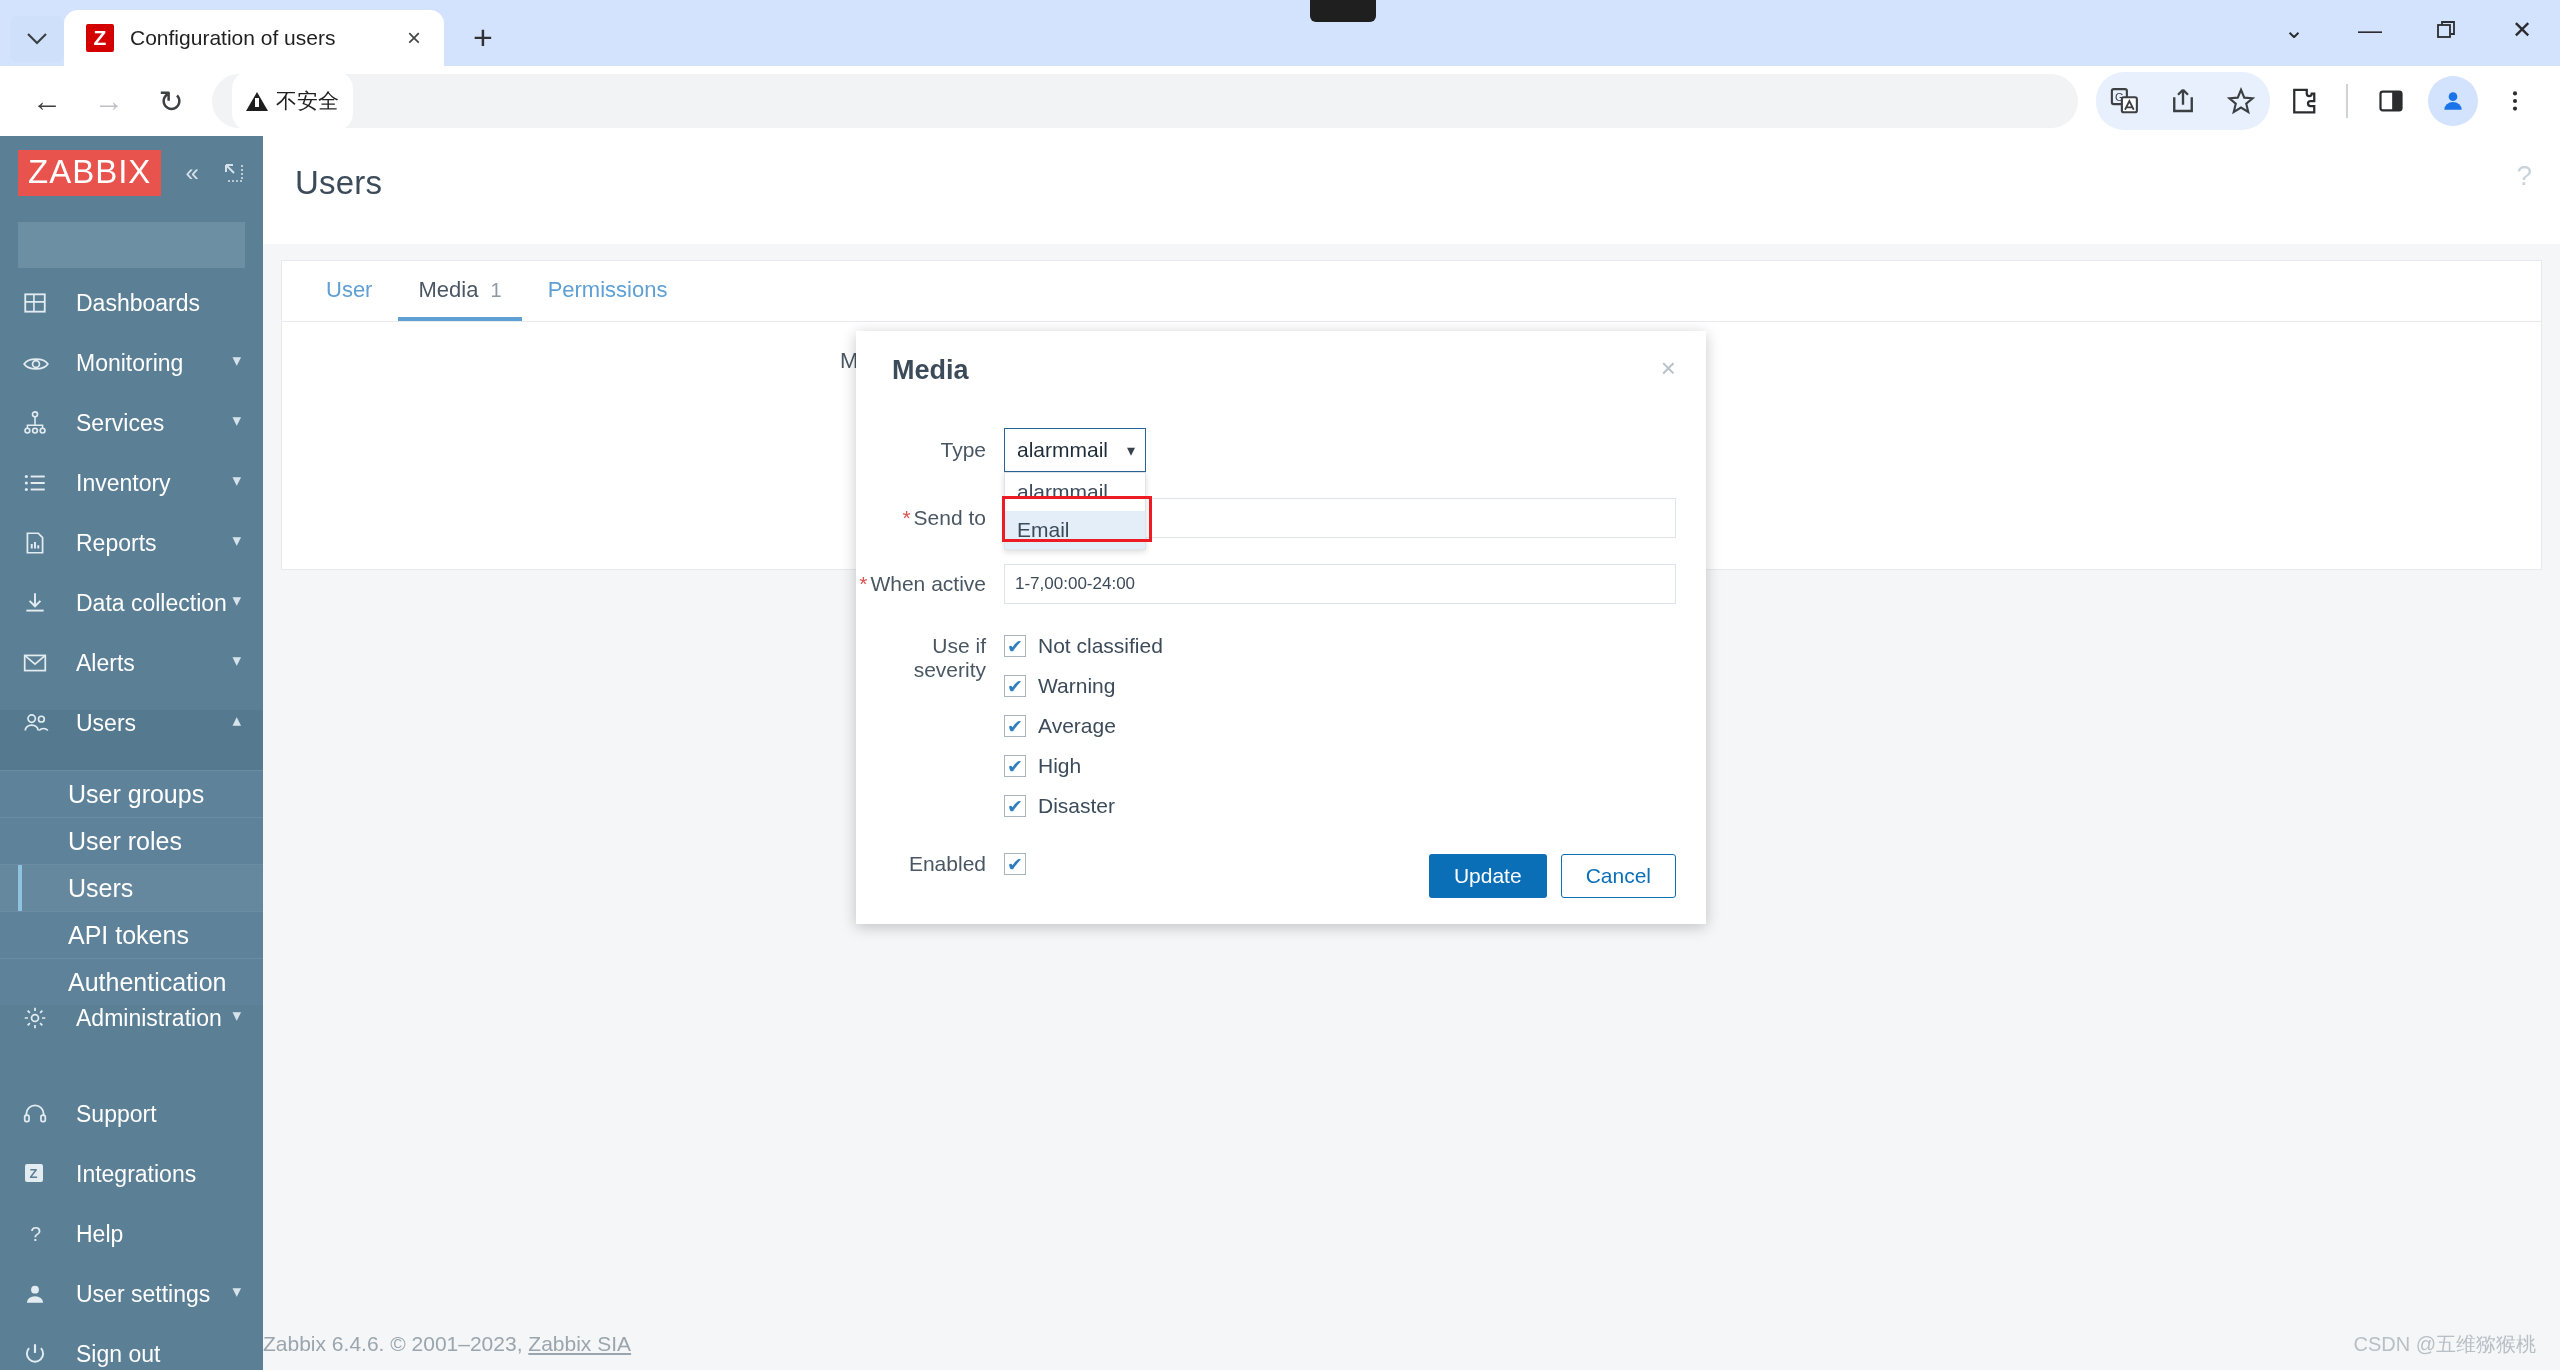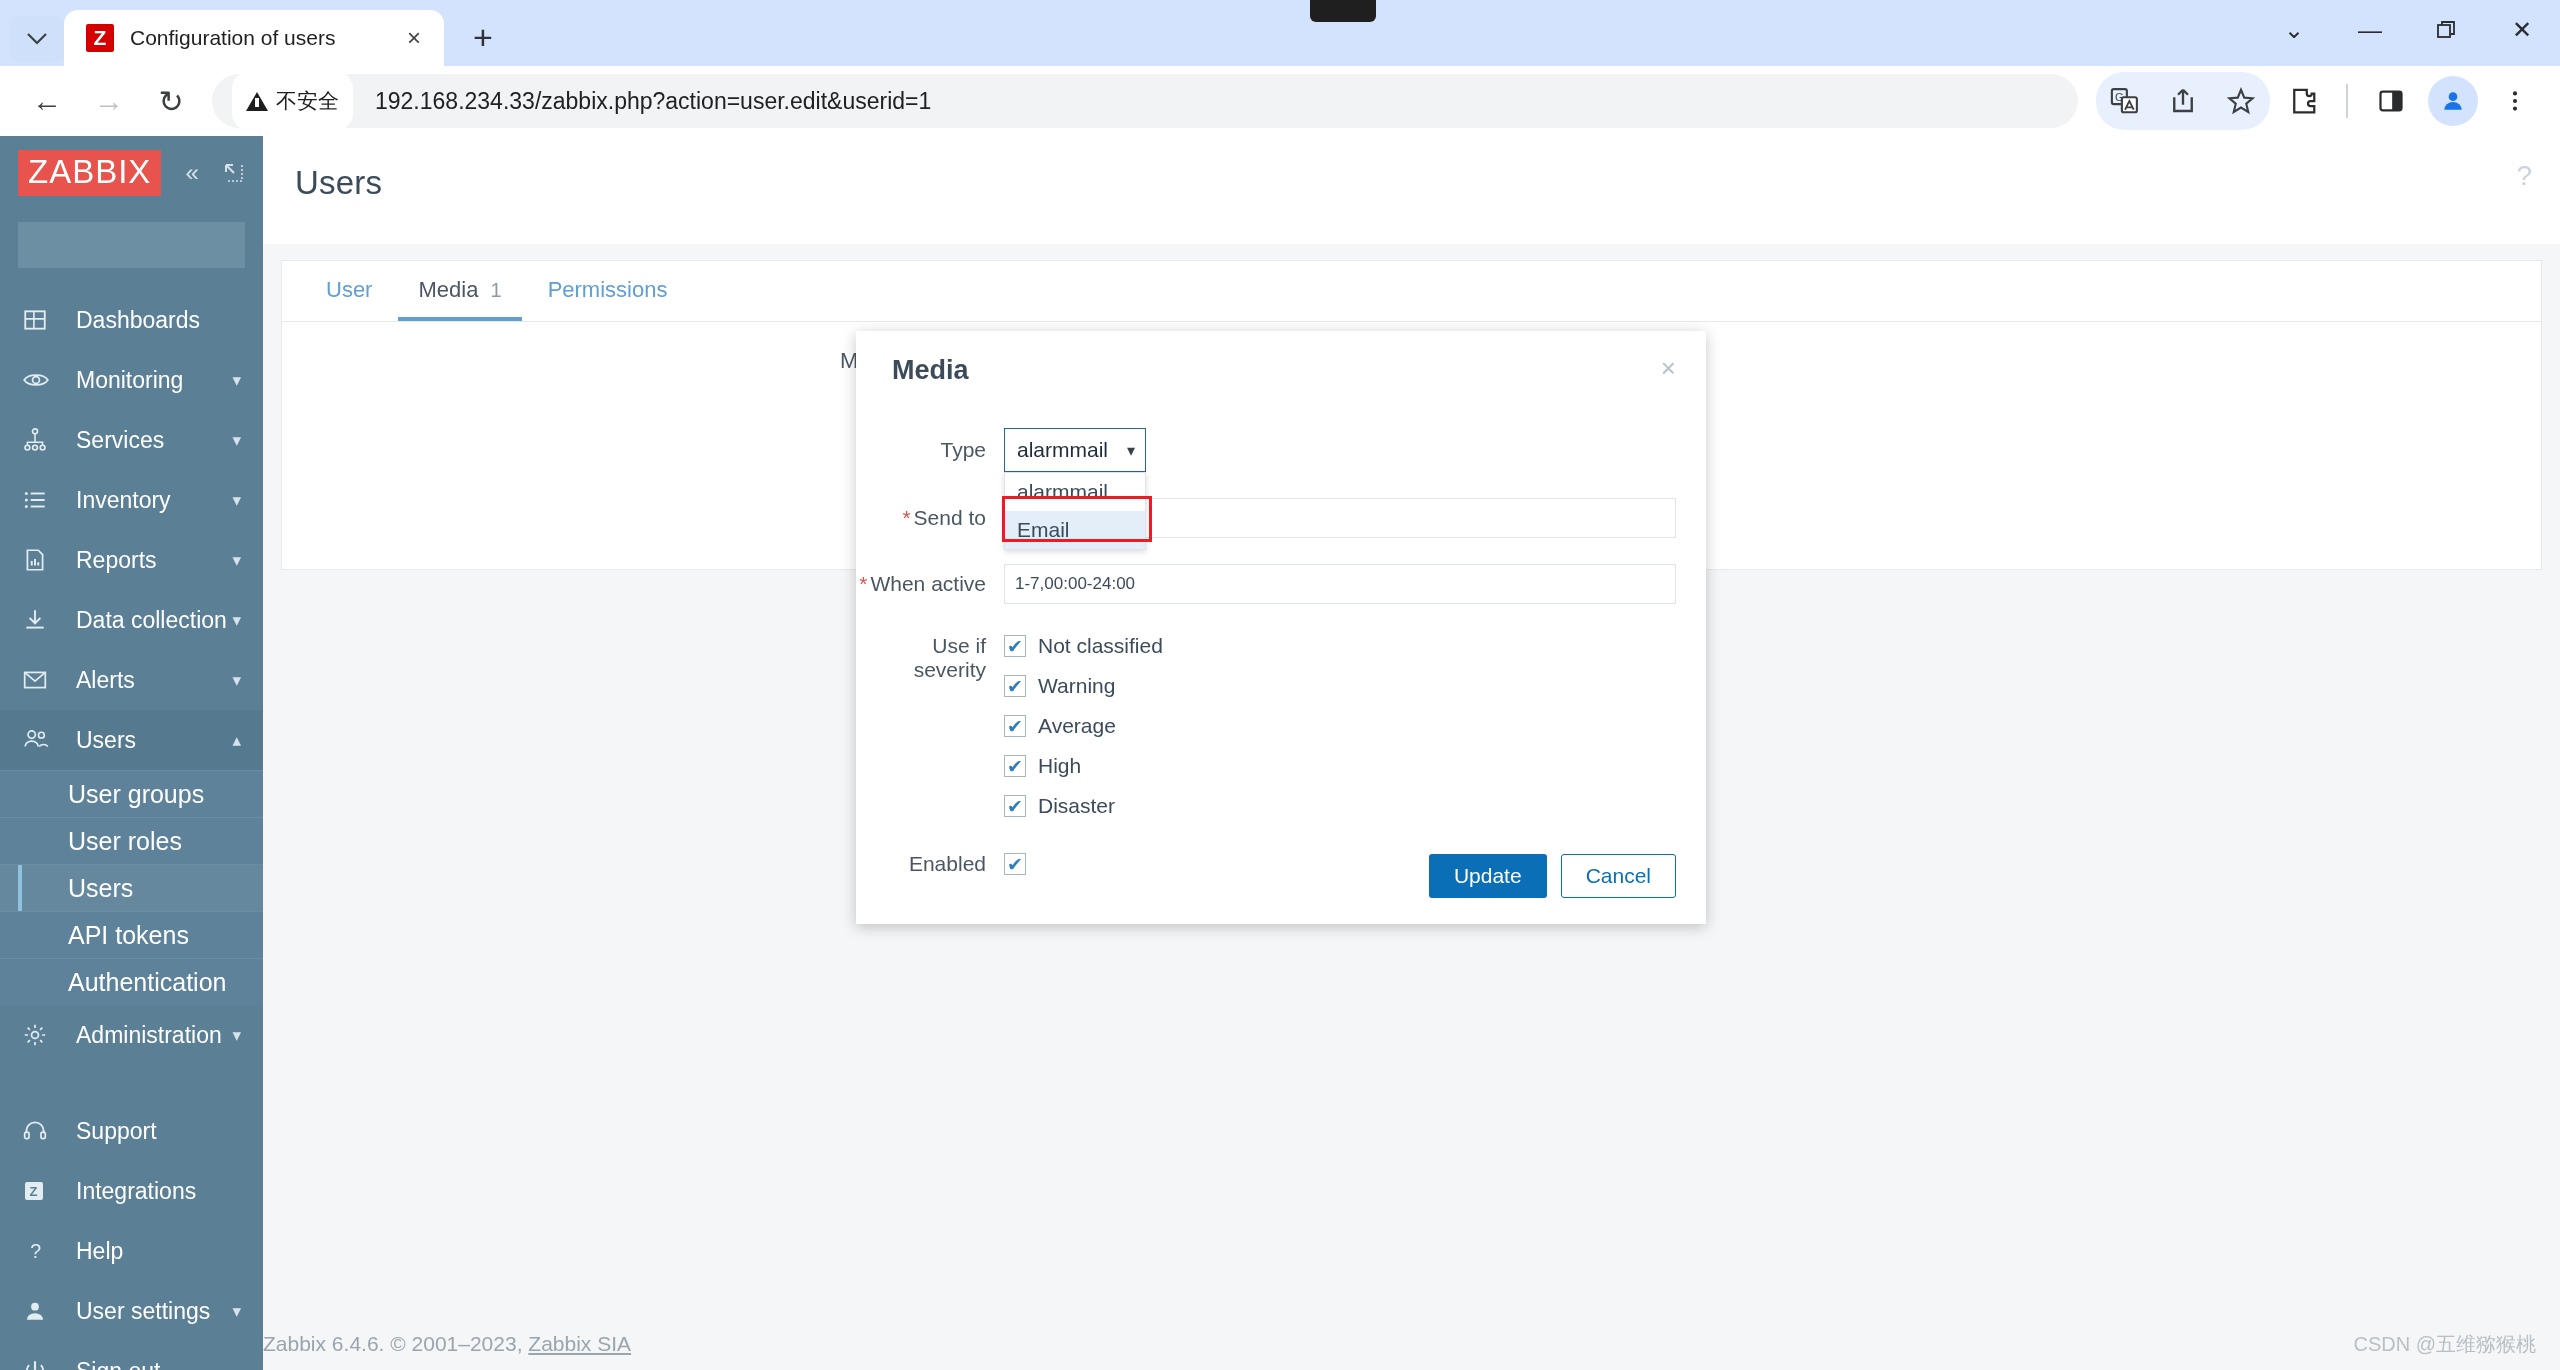--- a/index.html
+++ b/index.html
@@ -125,21 +125,21 @@
     margin: 12px 18px 0 18px; height: 46px; background: #6d8fa3;
     display: flex; align-items: center; padding: 0 14px; cursor: text;
   }
   .sb-search input {
     flex: 1; background: transparent; border: none; outline: none;
     color: #fff; font-size: 19px; font-family: "Liberation Sans", sans-serif;
   }
 
   .sb-list { margin-top: 22px; }
   .sb-item {
-    display: flex; align-items: center; height: 60px; padding-left: 22px;
+    display: flex; align-items: flex-start; height: 60px; padding-left: 22px;
     font-size: 23px; color: #ffffff; cursor: pointer; position: relative;
   }
   .sb-item .ico {
     width: 42px; display: flex; align-items: center; color: #e2ecf1; flex: none;
   }
   .sb-item .lbl { margin-left: 12px; flex: 1; }
   .sb-item .chev { margin-right: 22px; font-size: 17px; color: #d7e3ea; }
   .sb-item.open { background: #557a90; }
   .sb-sub { background: #5e8299; border-left: 0; }
   .sb-subitem {
@@ -322,21 +322,20 @@
   <div class="toolbar">
     <div class="navbtn">←</div>
     <div class="navbtn disabled">→</div>
     <div class="navbtn">↻</div>
 
     <div class="omnibox">
       <div class="notsecure">
         <span class="warn-tri"></span>
         <span>不安全</span>
       </div>
-      <div class="urltext">192.168.234.33/zabbix.php?action=user.edit&amp;userid=1</div>
     </div>
 
     <div class="tb-icons">
       <div class="tb-group-bg">
         <div class="tb-icon">
           <svg width="30" height="30" viewBox="0 0 24 24">
             <rect x="1.5" y="2.5" width="12" height="12" rx="1.5" stroke="#3c4043" stroke-width="1.7" fill="none"></rect>
             <text x="4" y="12" font-size="9" fill="#3c4043" font-family="Liberation Sans">G</text>
             <rect x="9.5" y="9" width="12" height="12" rx="1.5" stroke="#3c4043" stroke-width="1.7" fill="#fff"></rect>
             <path d="M12 19 L15.5 12 L19 19 M13 17 h5" stroke="#3c4043" stroke-width="1.4" fill="none"></path>

